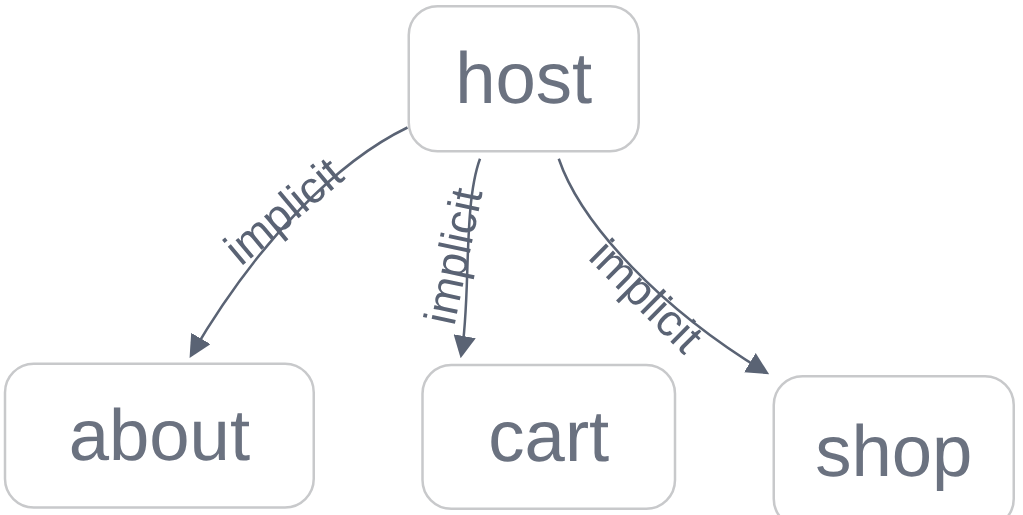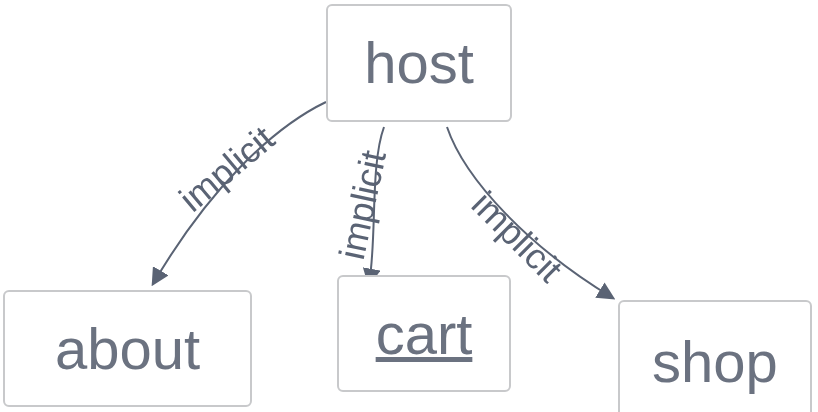--- a/index.html
+++ b/index.html
@@ -26,21 +26,21 @@
   }
   .arrowhead {
     fill: var(--edge, #5a6374);
     stroke: none;
   }
   .node {
     position: absolute;
     box-sizing: border-box;
     background: var(--node-fill, #ffffff);
     border: 2px solid var(--node-border, #c8c9cb);
-    border-radius: 6px;
+    border-radius: 24px;
     display: flex;
     align-items: center;
     justify-content: center;
     color: var(--node-text, #6b7280);
     font-size: 58px;
     line-height: 1;
     user-select: none;
   }
   .edge-label {
     position: absolute;
@@ -66,16 +66,16 @@
     <path class="edge" d="M 384 127 C 370 165, 377 240, 369 284" marker-end="url(#arrow)"></path>
     <path class="edge" d="M 447 127 C 465 180, 530 248, 613 298" marker-end="url(#arrow)"></path>
   </svg>
 
   <div class="edge-label" style="left:227px; top:169px; transform: translate(-50%,-50%) rotate(-40deg);">implicit</div>
   <div class="edge-label" style="left:363px; top:205px; transform: translate(-50%,-50%) rotate(-78deg);">implicit</div>
   <div class="edge-label" style="left:517px; top:237px; transform: translate(-50%,-50%) rotate(45deg);">implicit</div>
 
   <div class="node" style="left:326px; top:4px; width:186px; height:118px;">host</div>
   <div class="node" style="left:3px; top:290px; width:249px; height:117px;">about</div>
-  <div class="node" style="left:337px; top:275px; width:174px; height:117px;text-decoration:underline;">cart</div>
+  <div class="node" style="left:337px; top:291px; width:204px; height:117px;">cart</div>
   <div class="node" style="left:618px; top:285px; width:194px; height:123px;margin-top:15px;">shop</div>
 
 </div>
 
 </body></html>

